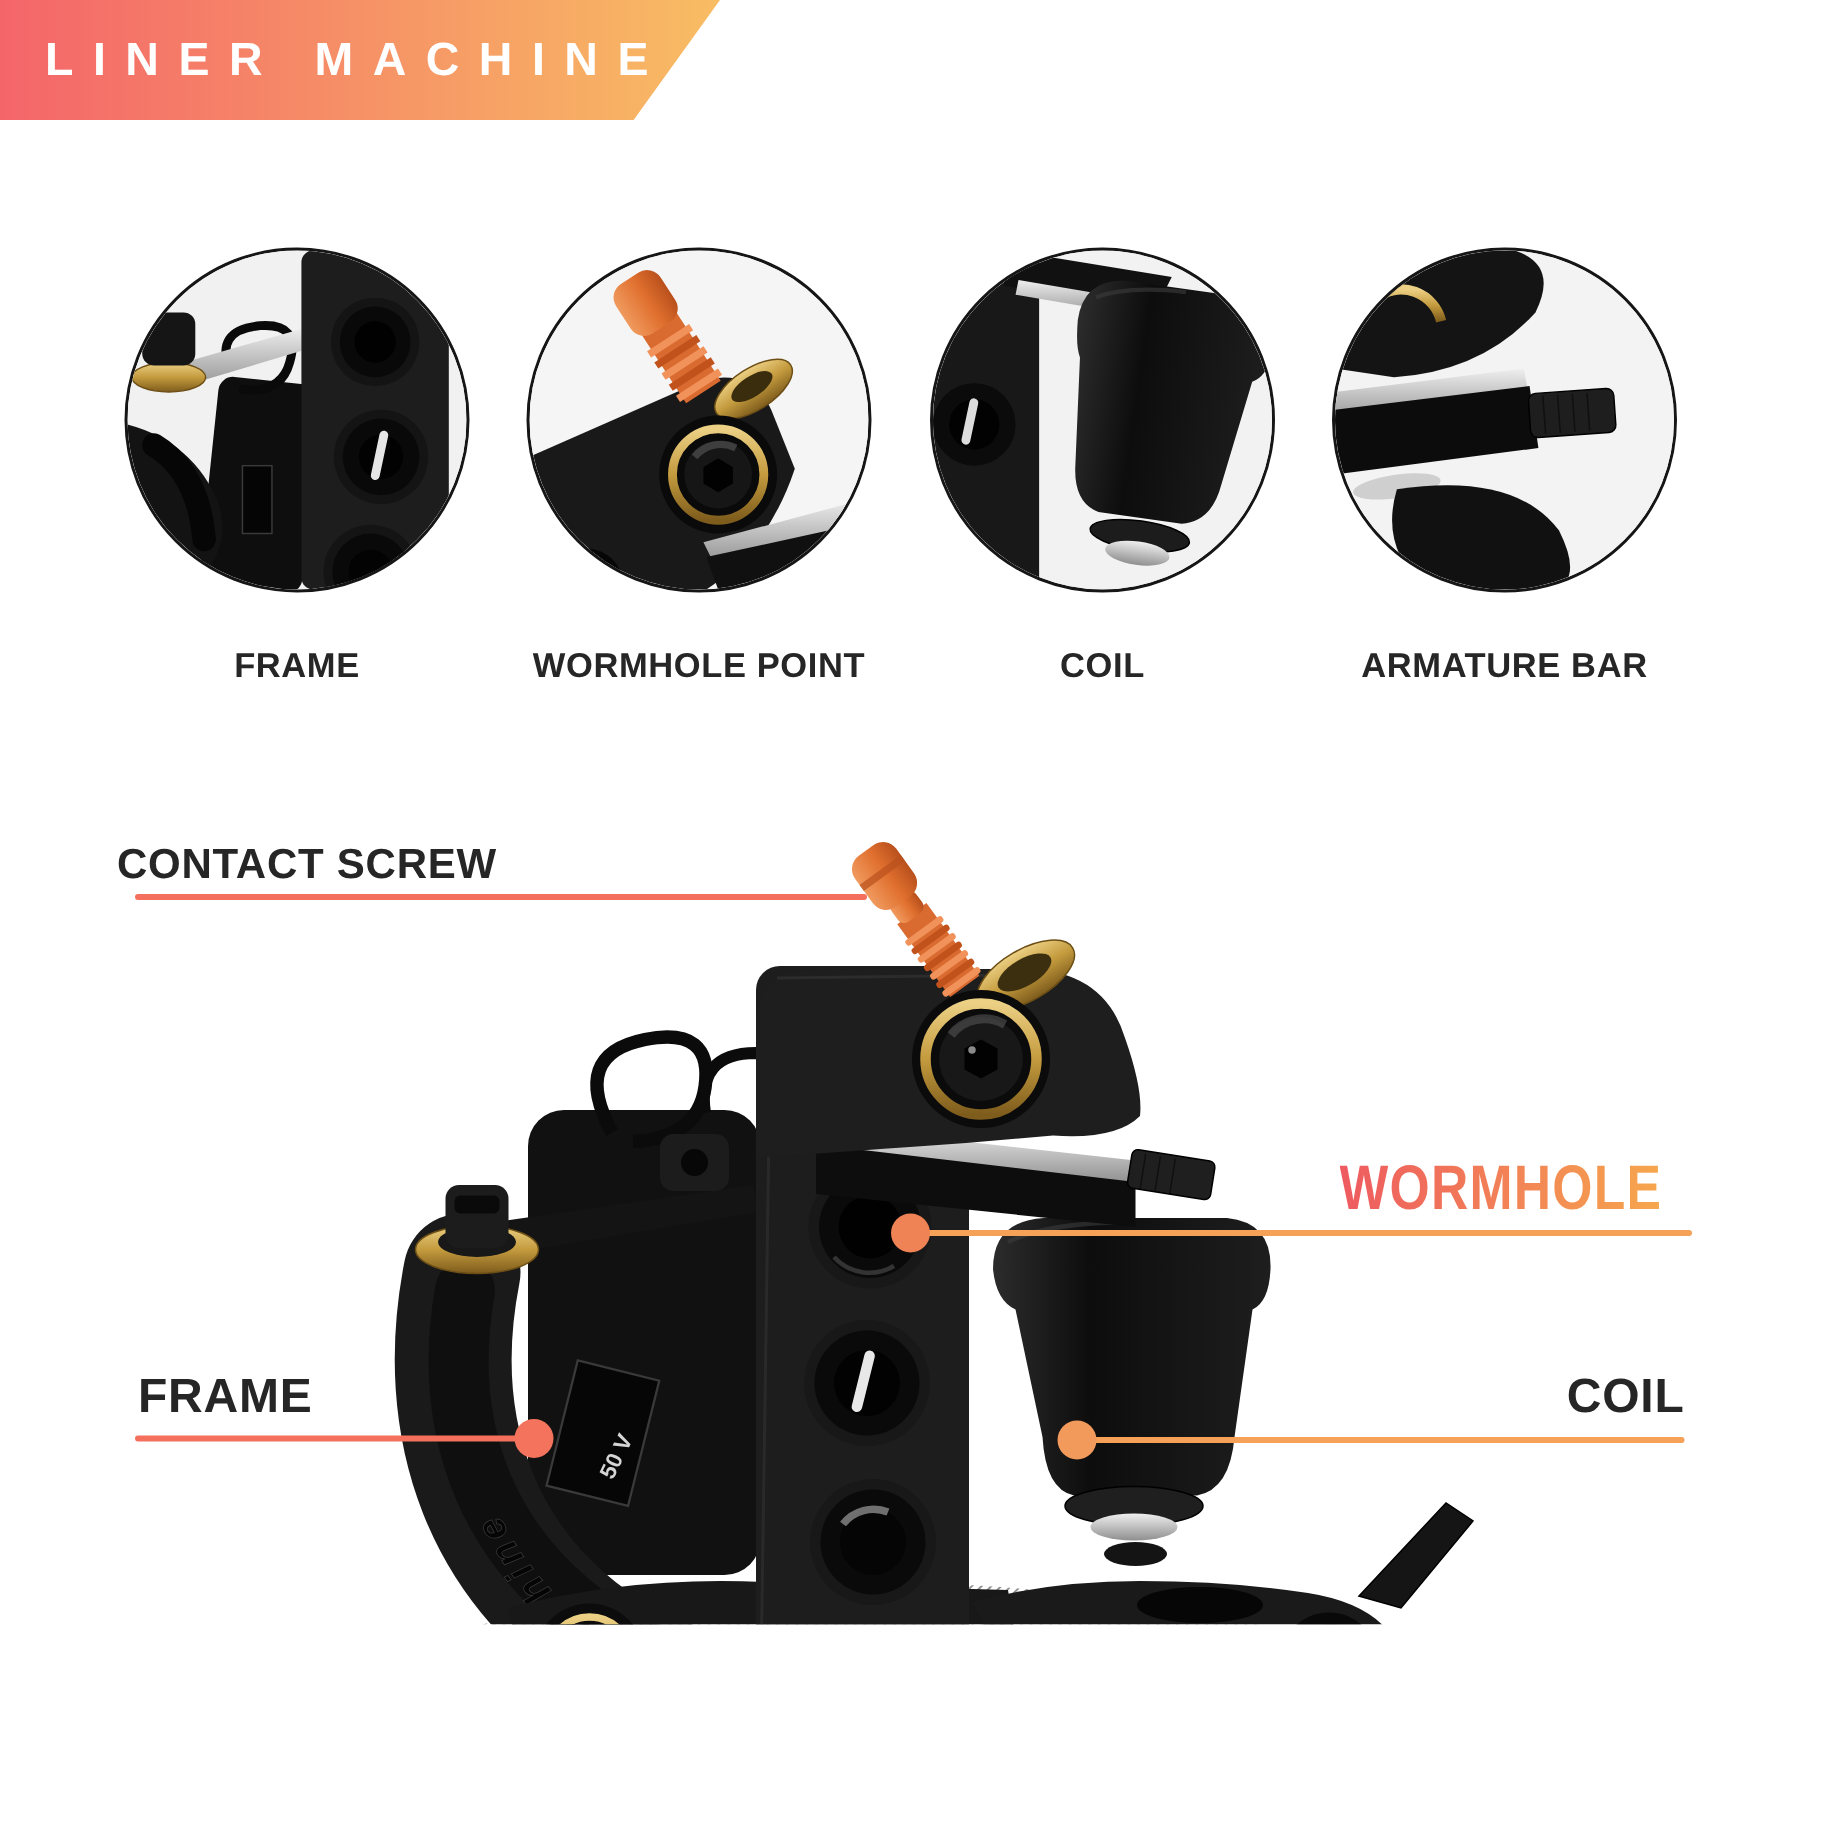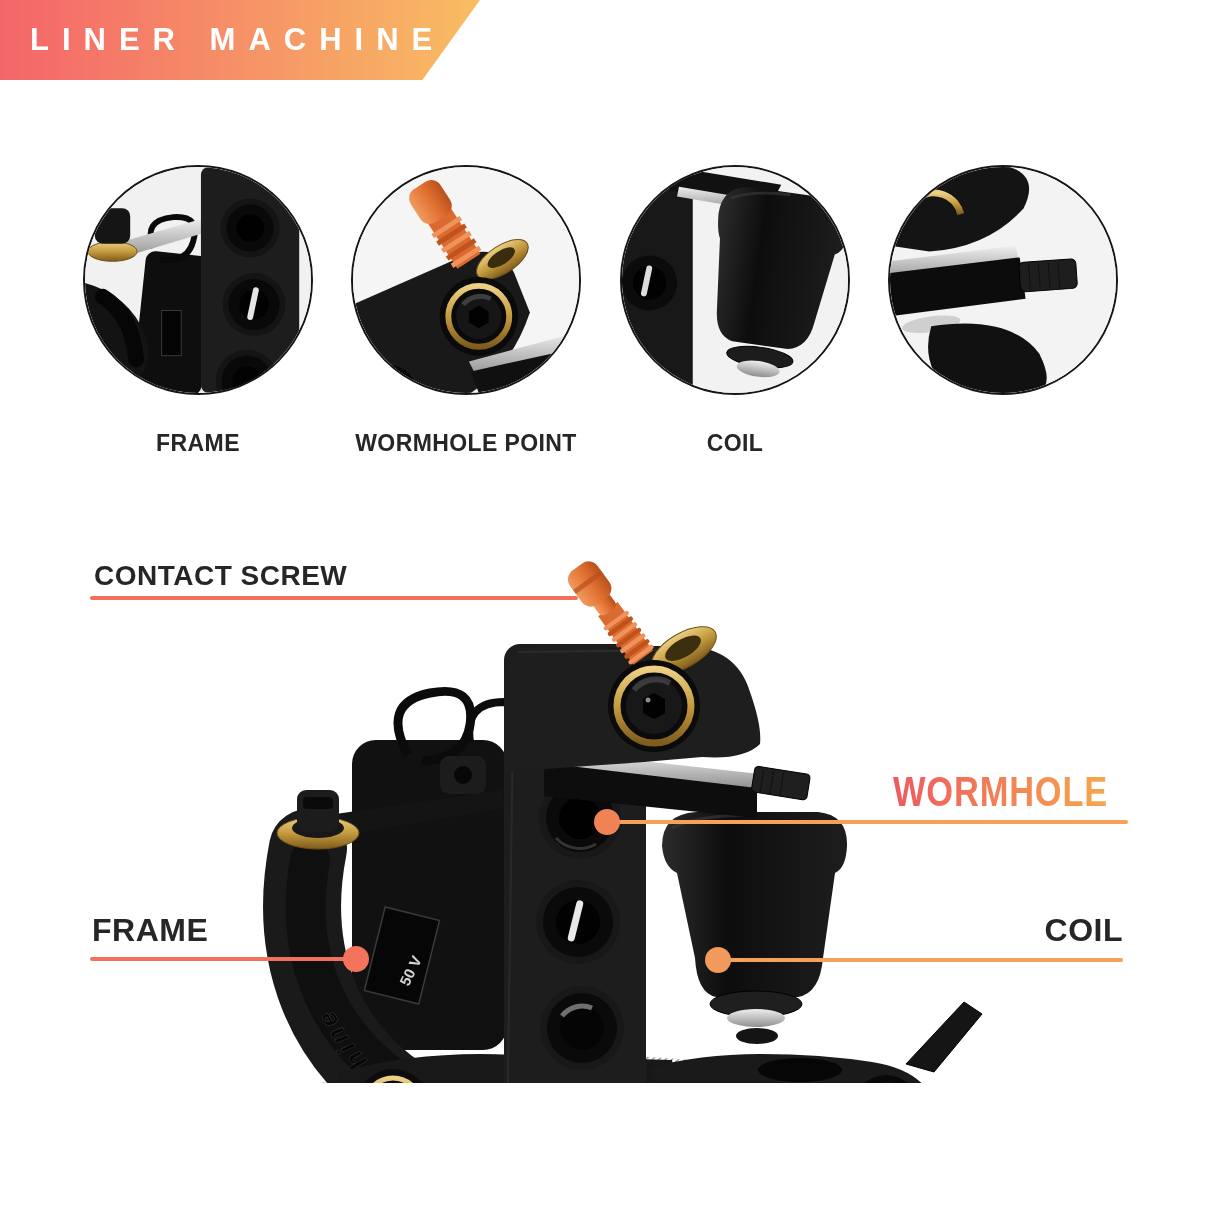--- a/index.html
+++ b/index.html
@@ -15,21 +15,21 @@
   .circle{position:absolute;top:165px;width:230px;height:230px;border-radius:50%;
           border:2px solid #161616;overflow:hidden;background:#f2f2f2;box-sizing:border-box;}
   .circle svg{position:absolute;left:0;top:0;}
   .c1{left:83px;} .c2{left:351px;} .c3{left:620px;} .c4{left:888px;}
   .circle-label{position:absolute;top:430px;width:230px;text-align:center;
           font-size:23px;font-weight:700;color:#262626;letter-spacing:.4px;}
   
   .machine-svg{position:absolute;left:0;top:0;z-index:1;}
   
   .callout-label{position:absolute;z-index:7;font-weight:700;color:#262626;white-space:nowrap;}
-  .lbl-contact-screw{left:94px;top:560px;font-size:28px;letter-spacing:.5px;}
+  .lbl-contact-screw{left:78px;top:560px;font-size:28px;letter-spacing:.5px;}
   .lbl-frame{left:92px;top:912px;font-size:32px;letter-spacing:.5px;}
   .lbl-coil{left:1023px;top:912px;width:100px;text-align:right;font-size:32px;letter-spacing:.5px;}
   .lbl-wormhole{left:893px;top:768px;font-size:42px;font-weight:800;letter-spacing:1px;
           transform:scaleX(.82);transform-origin:left center;
           background:linear-gradient(90deg,#ee5a60 0%,#f6a74d 100%);
           -webkit-background-clip:text;background-clip:text;color:transparent;}
   .callout-line{position:absolute;height:4px;z-index:5;border-radius:2px;}
   .line-coral{background:#f4705c;}
   .line-orange{background:#f5a157;}
   .ln-contact-screw{left:90px;top:596px;width:488px;}
@@ -299,20 +299,21 @@
         <path d="M142 98 V124 M152 98 V124 M162 98 V124 M172 98 V124" stroke="#000000" opacity=".5"></path>
       </g>
       <ellipse cx="42" cy="160" rx="30" ry="8" fill="#cfcfcf" transform="rotate(-8 42 160)"></ellipse>
       <path d="M42 162 Q122 150 152 190 Q168 222 150 230 L62 230 Q30 202 42 162 Z" fill="#111111"></path>
     </svg>
   </div>
 
   <div class="circle-label" style="left:83px">FRAME</div>
   <div class="circle-label" style="left:351px">WORMHOLE POINT</div>
   <div class="circle-label" style="left:620px">COIL</div>
+  <div class="circle-label" style="left:888px">ARMATURE BAR</div>
 
   <div class="callout-label lbl-contact-screw">CONTACT SCREW</div>
   <div class="callout-line line-coral ln-contact-screw"></div>
 
   <div class="callout-label lbl-wormhole">WORMHOLE</div>
   <div class="callout-line line-orange ln-wormhole"></div>
   <div class="callout-dot dot-wormhole"></div>
 
   <div class="callout-label lbl-frame">FRAME</div>
   <div class="callout-line line-coral ln-frame"></div>

